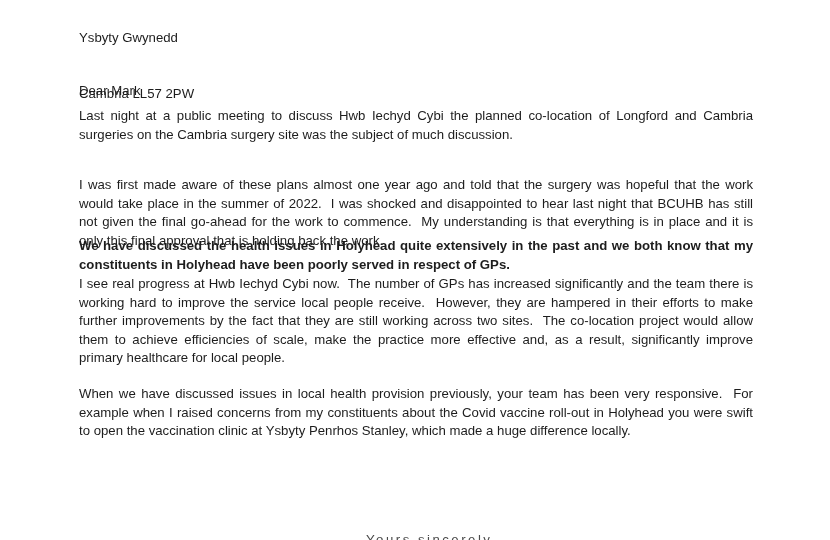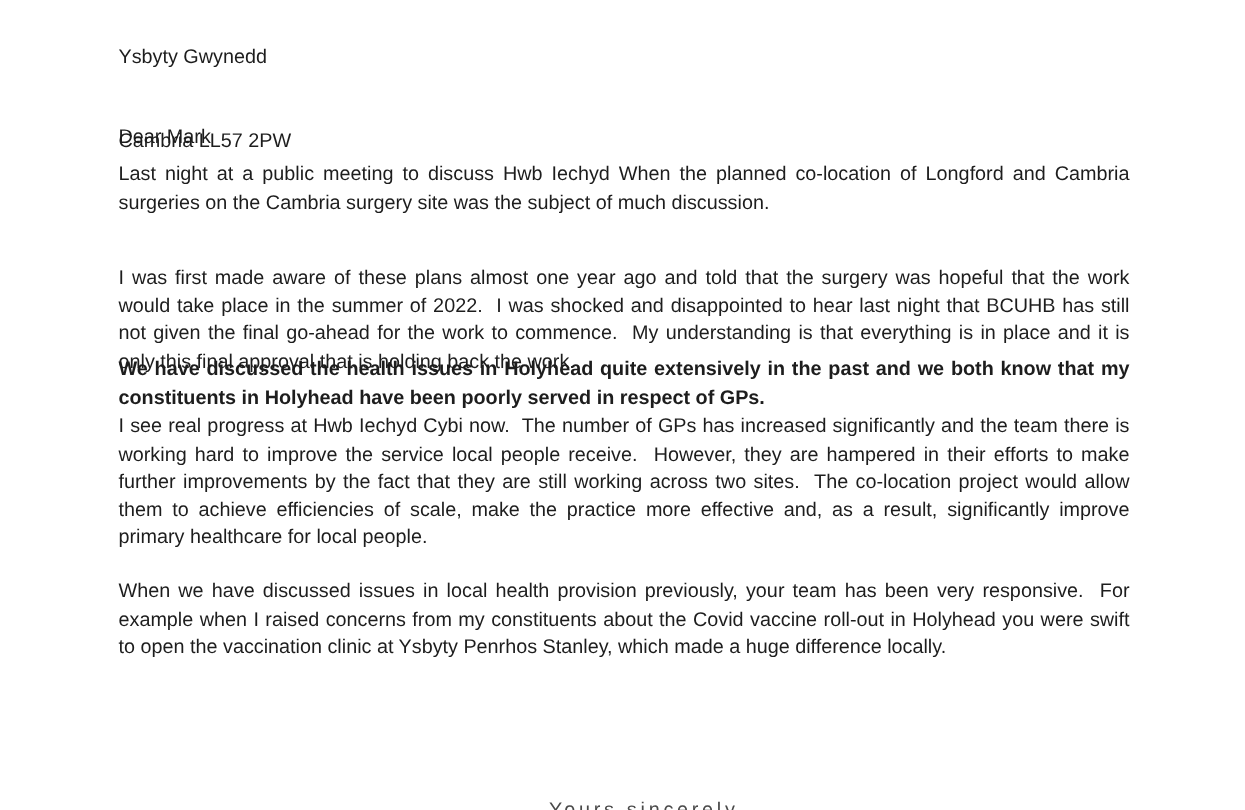--- a/index.html
+++ b/index.html
@@ -59,21 +59,21 @@
 
 <div class="page">
 
   <div class="txt address-block">
     <span class="address-line">Ysbyty Gwynedd</span>
     <span class="address-line">Cambria LL57 2PW</span>
   </div>
 
   <div class="txt salutation">Dear Mark</div>
 
-  <div class="txt para p1">Last night at a public meeting to discuss Hwb Iechyd When the planned co-location of Longford and Cambria surgeries on the Cambria surgery site was the subject of much discussion.</div>
+  <div class="txt para p1">Last night at a public meeting to discuss Hwb Iechyd Cybi the planned co-location of Longford and Cambria surgeries on the Cambria surgery site was the subject of much discussion.</div>
   <div class="txt para p2">I was first made aware of these plans almost one year ago and told that the surgery was hopeful that the work would take place in the summer of 2022.  I was shocked and disappointed to hear last night that BCUHB has still not given the final go-ahead for the work to commence.  My understanding is that everything is in place and it is only this final approval that is holding back the work.</div>
   <div class="txt para p3">We have discussed the health issues in Holyhead quite extensively in the past and we both know that my constituents in Holyhead have been poorly served in respect of GPs.</div>
   <div class="txt para p4">I see real progress at Hwb Iechyd Cybi now.  The number of GPs has increased significantly and the team there is working hard to improve the service local people receive.  However, they are hampered in their efforts to make further improvements by the fact that they are still working across two sites.  The co-location project would allow them to achieve efficiencies of scale, make the practice more effective and, as a result, significantly improve primary healthcare for local people.</div>
   <div class="txt para p5">When we have discussed issues in local health provision previously, your team has been very responsive.  For example when I raised concerns from my constituents about the Covid vaccine roll-out in Holyhead you were swift to open the vaccination clinic at Ysbyty Penrhos Stanley, which made a huge difference locally.</div>
 
   <div class="closing">Yours sincerely</div>
 
 </div>
 
 </body></html>

